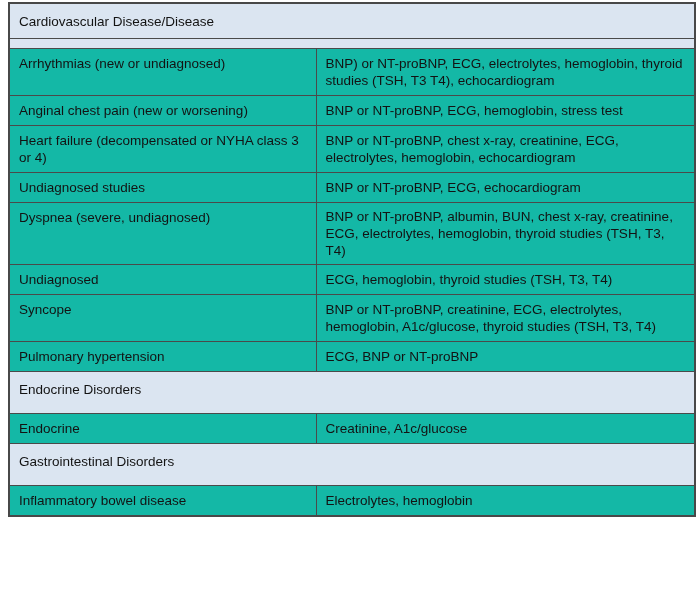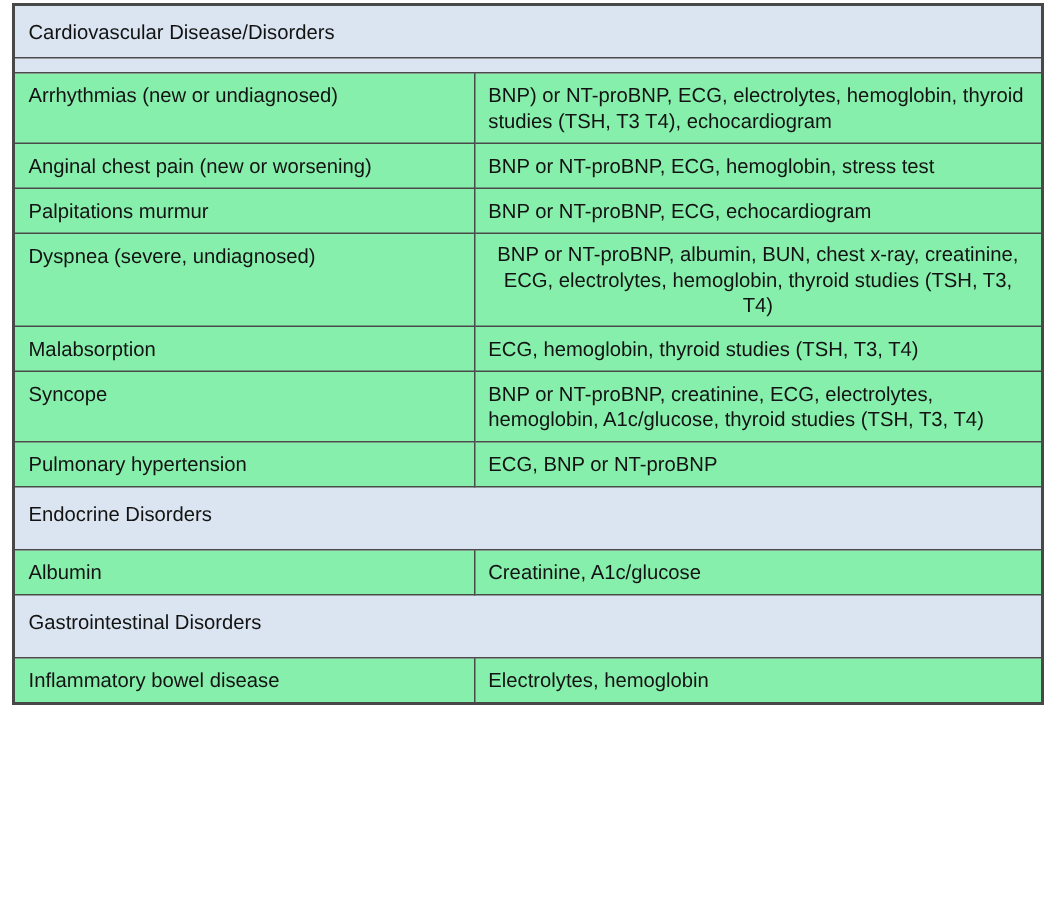--- a/index.html
+++ b/index.html
@@ -19,86 +19,90 @@
   }
   col.col-cond  { width: 307px; }
   col.col-tests { width: 379px; }
   td {
     border: 1.5px solid #4a4a4a;
     font-size: 13.5px;
     line-height: 17px;
     vertical-align: top;
     word-wrap: break-word;
   }
-  td.cell { background: #86efac; padding: 6px 9px 6px 9px; }
+  td.cell { background: #14b8a6; padding: 6px 9px 6px 9px; }
   td.section-cell {
     background: #dbe5f1;
     padding: 9px 9px 8px 9px;
     font-size: 13.5px;
   }
   td.section-cell.tall { padding-bottom: 15px; }
   tr.section-spacer td {
     background: #dbe5f1;
     height: 10px;
     padding: 0;
   }
-  td.tests-lg { padding-top: 5px; padding-bottom: 5px; text-align: center; }
+  td.tests-lg { padding-top: 5px; padding-bottom: 5px; }
 </style>
 </head>
 <body>
 
 <div class="page">
   <table class="diag-table">
     <colgroup>
       <col class="col-cond">
       <col class="col-tests">
     </colgroup>
     <tbody>
 
       <tr>
-        <td colspan="2" class="section-cell">Cardiovascular Disease/Disorders</td>
+        <td colspan="2" class="section-cell">Cardiovascular Disease/Disease</td>
       </tr>
       <tr class="section-spacer">
         <td colspan="2"></td>
       </tr>
 
       <tr>
         <td class="cell">Arrhythmias (new or undiagnosed)</td>
         <td class="cell">BNP) or NT-proBNP, ECG, electrolytes, hemoglobin, thyroid studies (TSH, T3 T4), echocardiogram</td>
       </tr>
       <tr>
         <td class="cell">Anginal chest pain (new or worsening)</td>
         <td class="cell">BNP or NT-proBNP, ECG, hemoglobin, stress test</td>
       </tr>
       <tr>
-        <td class="cell">Palpitations murmur</td>
+        <td class="cell">Heart failure (decompensated or NYHA class 3 or 4)</td>
+        <td class="cell">BNP or NT-proBNP, chest x-ray, creatinine, ECG, electrolytes, hemoglobin, echocardiogram</td>
+      </tr>
+      <tr>
+        <td class="cell">Undiagnosed studies</td>
         <td class="cell">BNP or NT-proBNP, ECG, echocardiogram</td>
       </tr>
       <tr>
         <td class="cell">Dyspnea (severe, undiagnosed)</td>
         <td class="cell tests-lg">BNP or NT-proBNP, albumin, BUN, chest x-ray, creatinine, ECG, electrolytes, hemoglobin, thyroid studies (TSH, T3, T4)</td>
       </tr>
       <tr>
-        <td class="cell">Malabsorption</td>
+        <td class="cell">Undiagnosed</td>
         <td class="cell">ECG, hemoglobin, thyroid studies (TSH, T3, T4)</td>
       </tr>
       <tr>
         <td class="cell">Syncope</td>
         <td class="cell">BNP or NT-proBNP, creatinine, ECG, electrolytes, hemoglobin, A1c/glucose, thyroid studies (TSH, T3, T4)</td>
       </tr>
       <tr>
         <td class="cell">Pulmonary hypertension</td>
         <td class="cell">ECG, BNP or NT-proBNP</td>
       </tr>
 
       <tr>
         <td colspan="2" class="section-cell tall">Endocrine Disorders</td>
       </tr>
       <tr>
-        <td class="cell">Albumin</td>
+        <td class="cell">Endocrine</td>
         <td class="cell">Creatinine, A1c/glucose</td>
       </tr>
 
       <tr>
         <td colspan="2" class="section-cell tall">Gastrointestinal Disorders</td>
       </tr>
       <tr>
         <td class="cell">Inflammatory bowel disease</td>
         <td class="cell">Electrolytes, hemoglobin</td>
       </tr>

